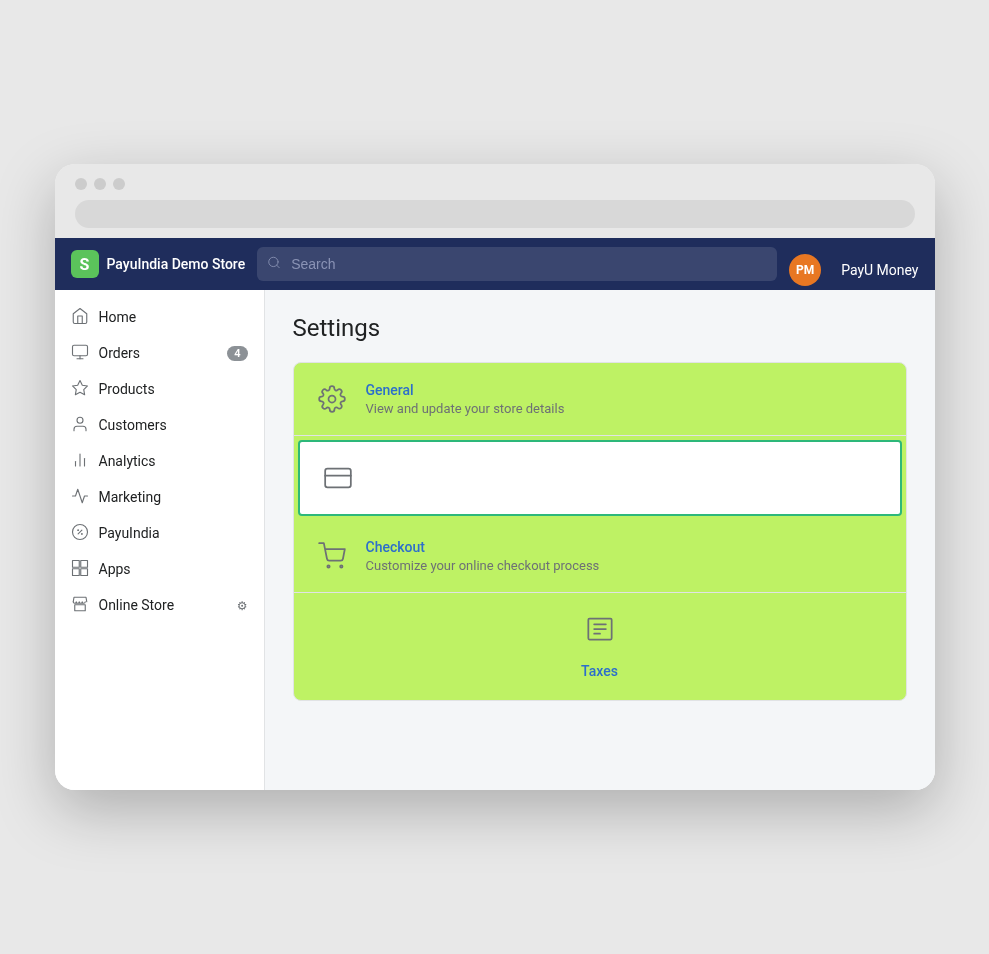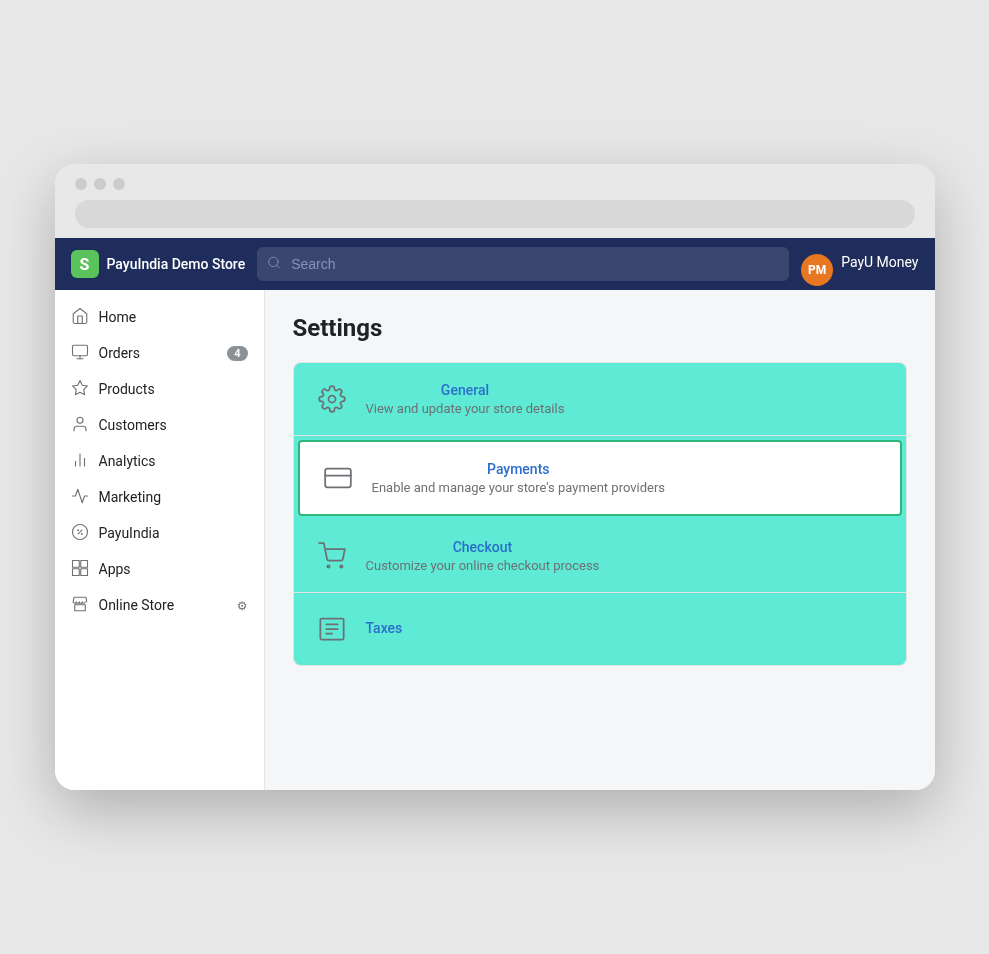--- a/index.html
+++ b/index.html
@@ -113,21 +113,22 @@
       font-size: 14px;
       outline: none;
     }
 
     .search-input::placeholder {
       color: #8a93b5;
     }
 
     .user-badge {
       display: flex;
-      gap: 8px;
+      align-items: center;
+      gap: 20px;
       margin-left: auto;
       margin-top: 12px;
     }
 
     .avatar-circle {
       width: 32px;
       height: 32px;
       border-radius: 50%;
       background: #e87722;
       display: flex;
@@ -217,47 +218,47 @@
 
     
     .content-area {
       flex: 1;
       padding: 24px 28px;
       background: #f4f6f8;
     }
 
     .page-title {
       font-size: 24px;
-      font-weight: 700;
+      font-weight: 400;
       color: #202223;
       margin-bottom: 20px;
     }
 
     
     .settings-card {
-      background: #5eead4;
+      background: #bef264;
       border-radius: 8px;
       border: 1px solid #e1e3e5;
       overflow: hidden;
       margin-bottom: 0;
-      text-align: center;
     }
 
     .settings-item {
       display: flex;
       align-items: center;
       gap: 16px;
       padding: 18px 20px;
       border-bottom: 1px solid #e1e3e5;
       cursor: pointer;
       position: relative;
     }
 
     .settings-item:last-child {
       border-bottom: none;
+      flex-direction: column;
     }
 
     .settings-item.active {
       border: 2px solid #2db87a;
       border-radius: 4px;
       background: white;
       margin: 4px;
     }
 
     .settings-icon {
@@ -455,24 +456,20 @@
             </div>
           </div>
 
           <div class="settings-item active">
             <div class="settings-icon">
               <svg width="28" height="28" viewBox="0 0 24 24" stroke="#8c9196">
                 <rect x="1" y="4" width="22" height="16" rx="2" ry="2"></rect>
                 <line x1="1" y1="10" x2="23" y2="10"></line>
               </svg>
             </div>
-            <div class="settings-text">
-              <div class="title">Payments</div>
-              <div class="desc">Enable and manage your store's payment providers</div>
-            </div>
           </div>
 
           <div class="settings-item">
             <div class="settings-icon">
               <svg width="28" height="28" viewBox="0 0 24 24" stroke="#8c9196">
                 <circle cx="9" cy="21" r="1"></circle>
                 <circle cx="20" cy="21" r="1"></circle>
                 <path d="M1 1h4l2.68 13.39a2 2 0 002 1.61h9.72a2 2 0 002-1.61L23 6H6"></path>
               </svg>
             </div>

